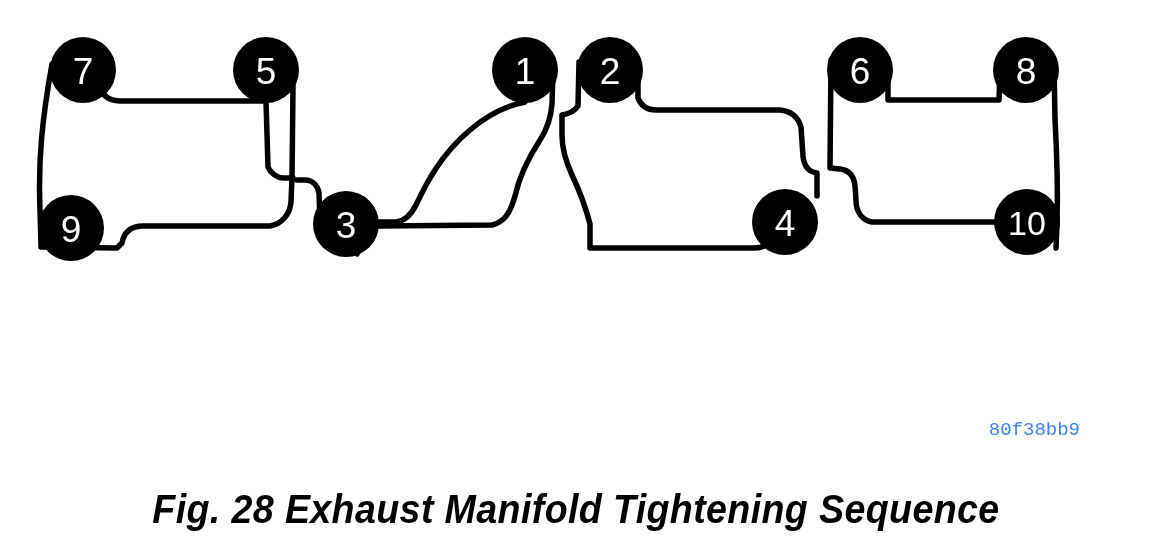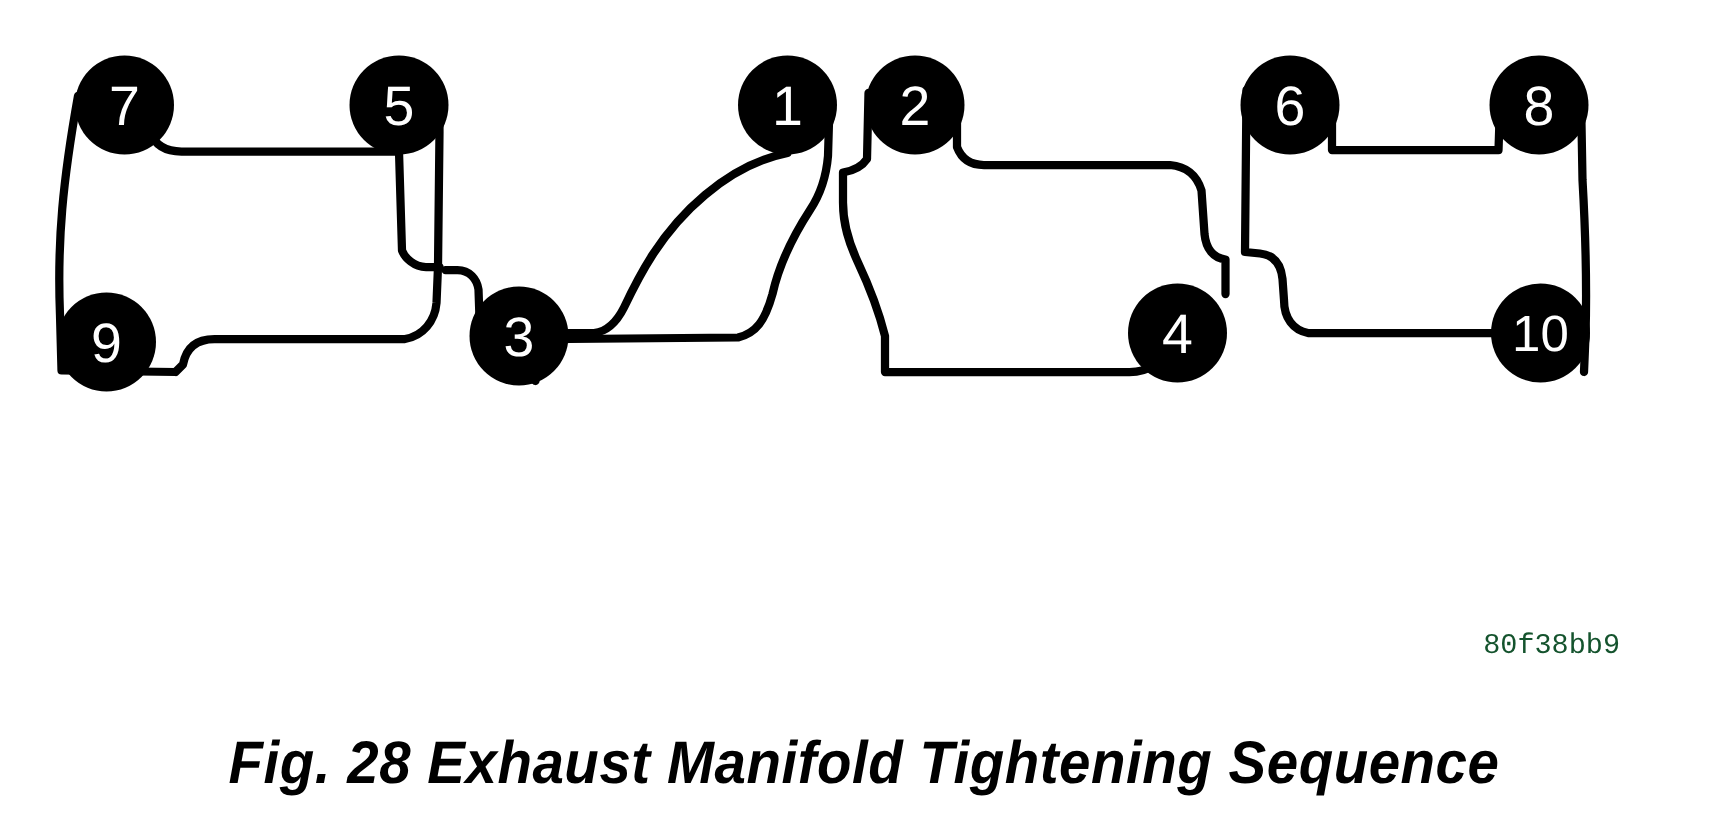--- a/index.html
+++ b/index.html
@@ -47,21 +47,21 @@
   }
   .bolt-label.wide {
     font-size: 34px;
   }
   #ref-code {
     position: absolute;
     right: 72px;
     top: 419px;
     font-family: "Liberation Mono", monospace;
     font-size: 19px;
-    color: #14532d;
+    color: #3b82f6;
     letter-spacing: 0px;
     white-space: nowrap;
   }
   #figure-caption {
     position: absolute;
     left: 0;
     top: 487px;
     width: 1152px;
     text-align: center;
     font-family: "Liberation Sans Narrow", "Liberation Sans", sans-serif;

